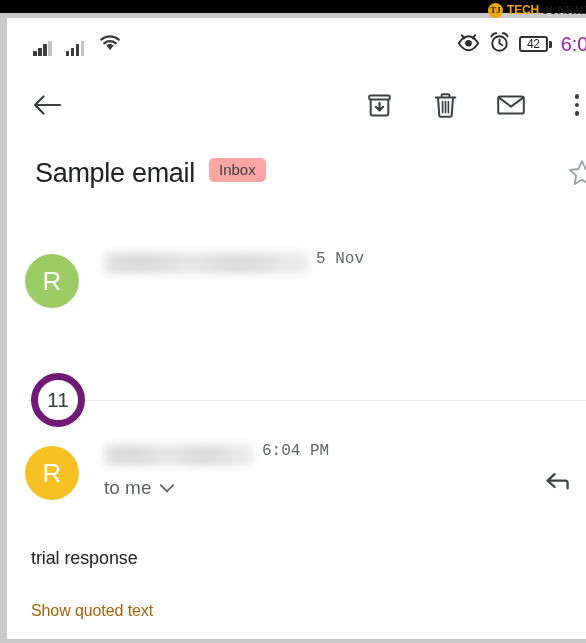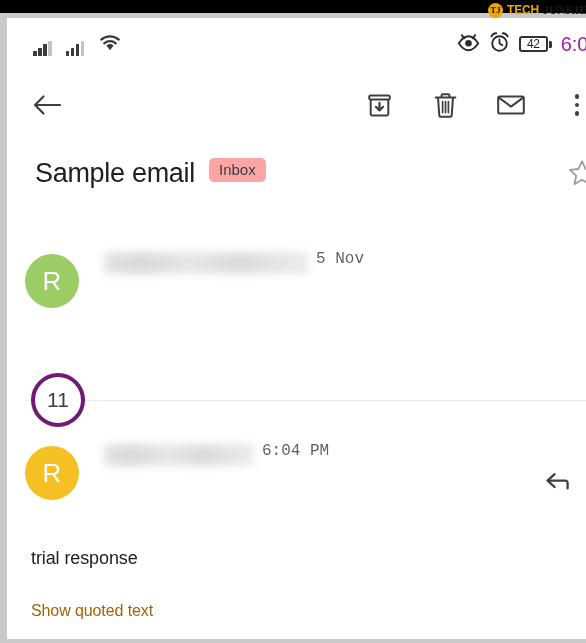--- a/index.html
+++ b/index.html
@@ -291,21 +291,21 @@
     left: 18px; right: 18px;
     top: 27px;
     height: 1px;
     background: #e8eaed;
   }
   #collapsed-count {
     position: absolute;
     left: 24px; top: 0px;
     width: 54px; height: 54px;
     border-radius: 50%;
-    border: 4px solid #701a75;
+    border: 7px solid #701a75;
     background: #ffffff;
     display: flex;
     align-items: center;
     justify-content: center;
     font-size: 21px;
     color: #3c4043;
     cursor: pointer;
     box-sizing: border-box;
   }
 
@@ -485,20 +485,28 @@
         <div id="collapsed-count">11</div>
       </div>
 
       <div id="message-expanded">
         <div class="avatar" style="background:#f5c024;">R</div>
         <div class="msg-body-col">
           <div class="sender-line">
             <span class="blurred-name" style="width:150px;"></span>
             <span class="meta-time" style="margin-left:8px;">6:04 PM</span>
           </div>
+          <div class="to-me-row">
+            <span class="to-me-label">to me</span>
+            <span style="display:flex;">
+              <svg width="16" height="11" viewBox="0 0 16 11">
+                <path d="M1.8 2.2 L8 8.4 L14.2 2.2" fill="none" stroke="#5f6368" stroke-width="1.9" stroke-linecap="round" stroke-linejoin="round"></path>
+              </svg>
+            </span>
+          </div>
         </div>
         <div class="msg-actions">
           <span style="cursor:pointer;display:flex;">
             <svg width="28" height="24" viewBox="0 0 28 24">
               <path d="M9.6 5.2 L2.6 11.6 L9.6 18.0" fill="none" stroke="#3c4043" stroke-width="2.3" stroke-linecap="round" stroke-linejoin="round"></path>
               <path d="M2.9 11.6 L20.4 11.6 A2.2 2.2 0 0 1 22.6 13.8 L22.6 19.4" fill="none" stroke="#3c4043" stroke-width="2.3" stroke-linecap="round" stroke-linejoin="round"></path>
             </svg>
           </span>
           <span style="cursor:pointer;">
             <span class="dots-v">

